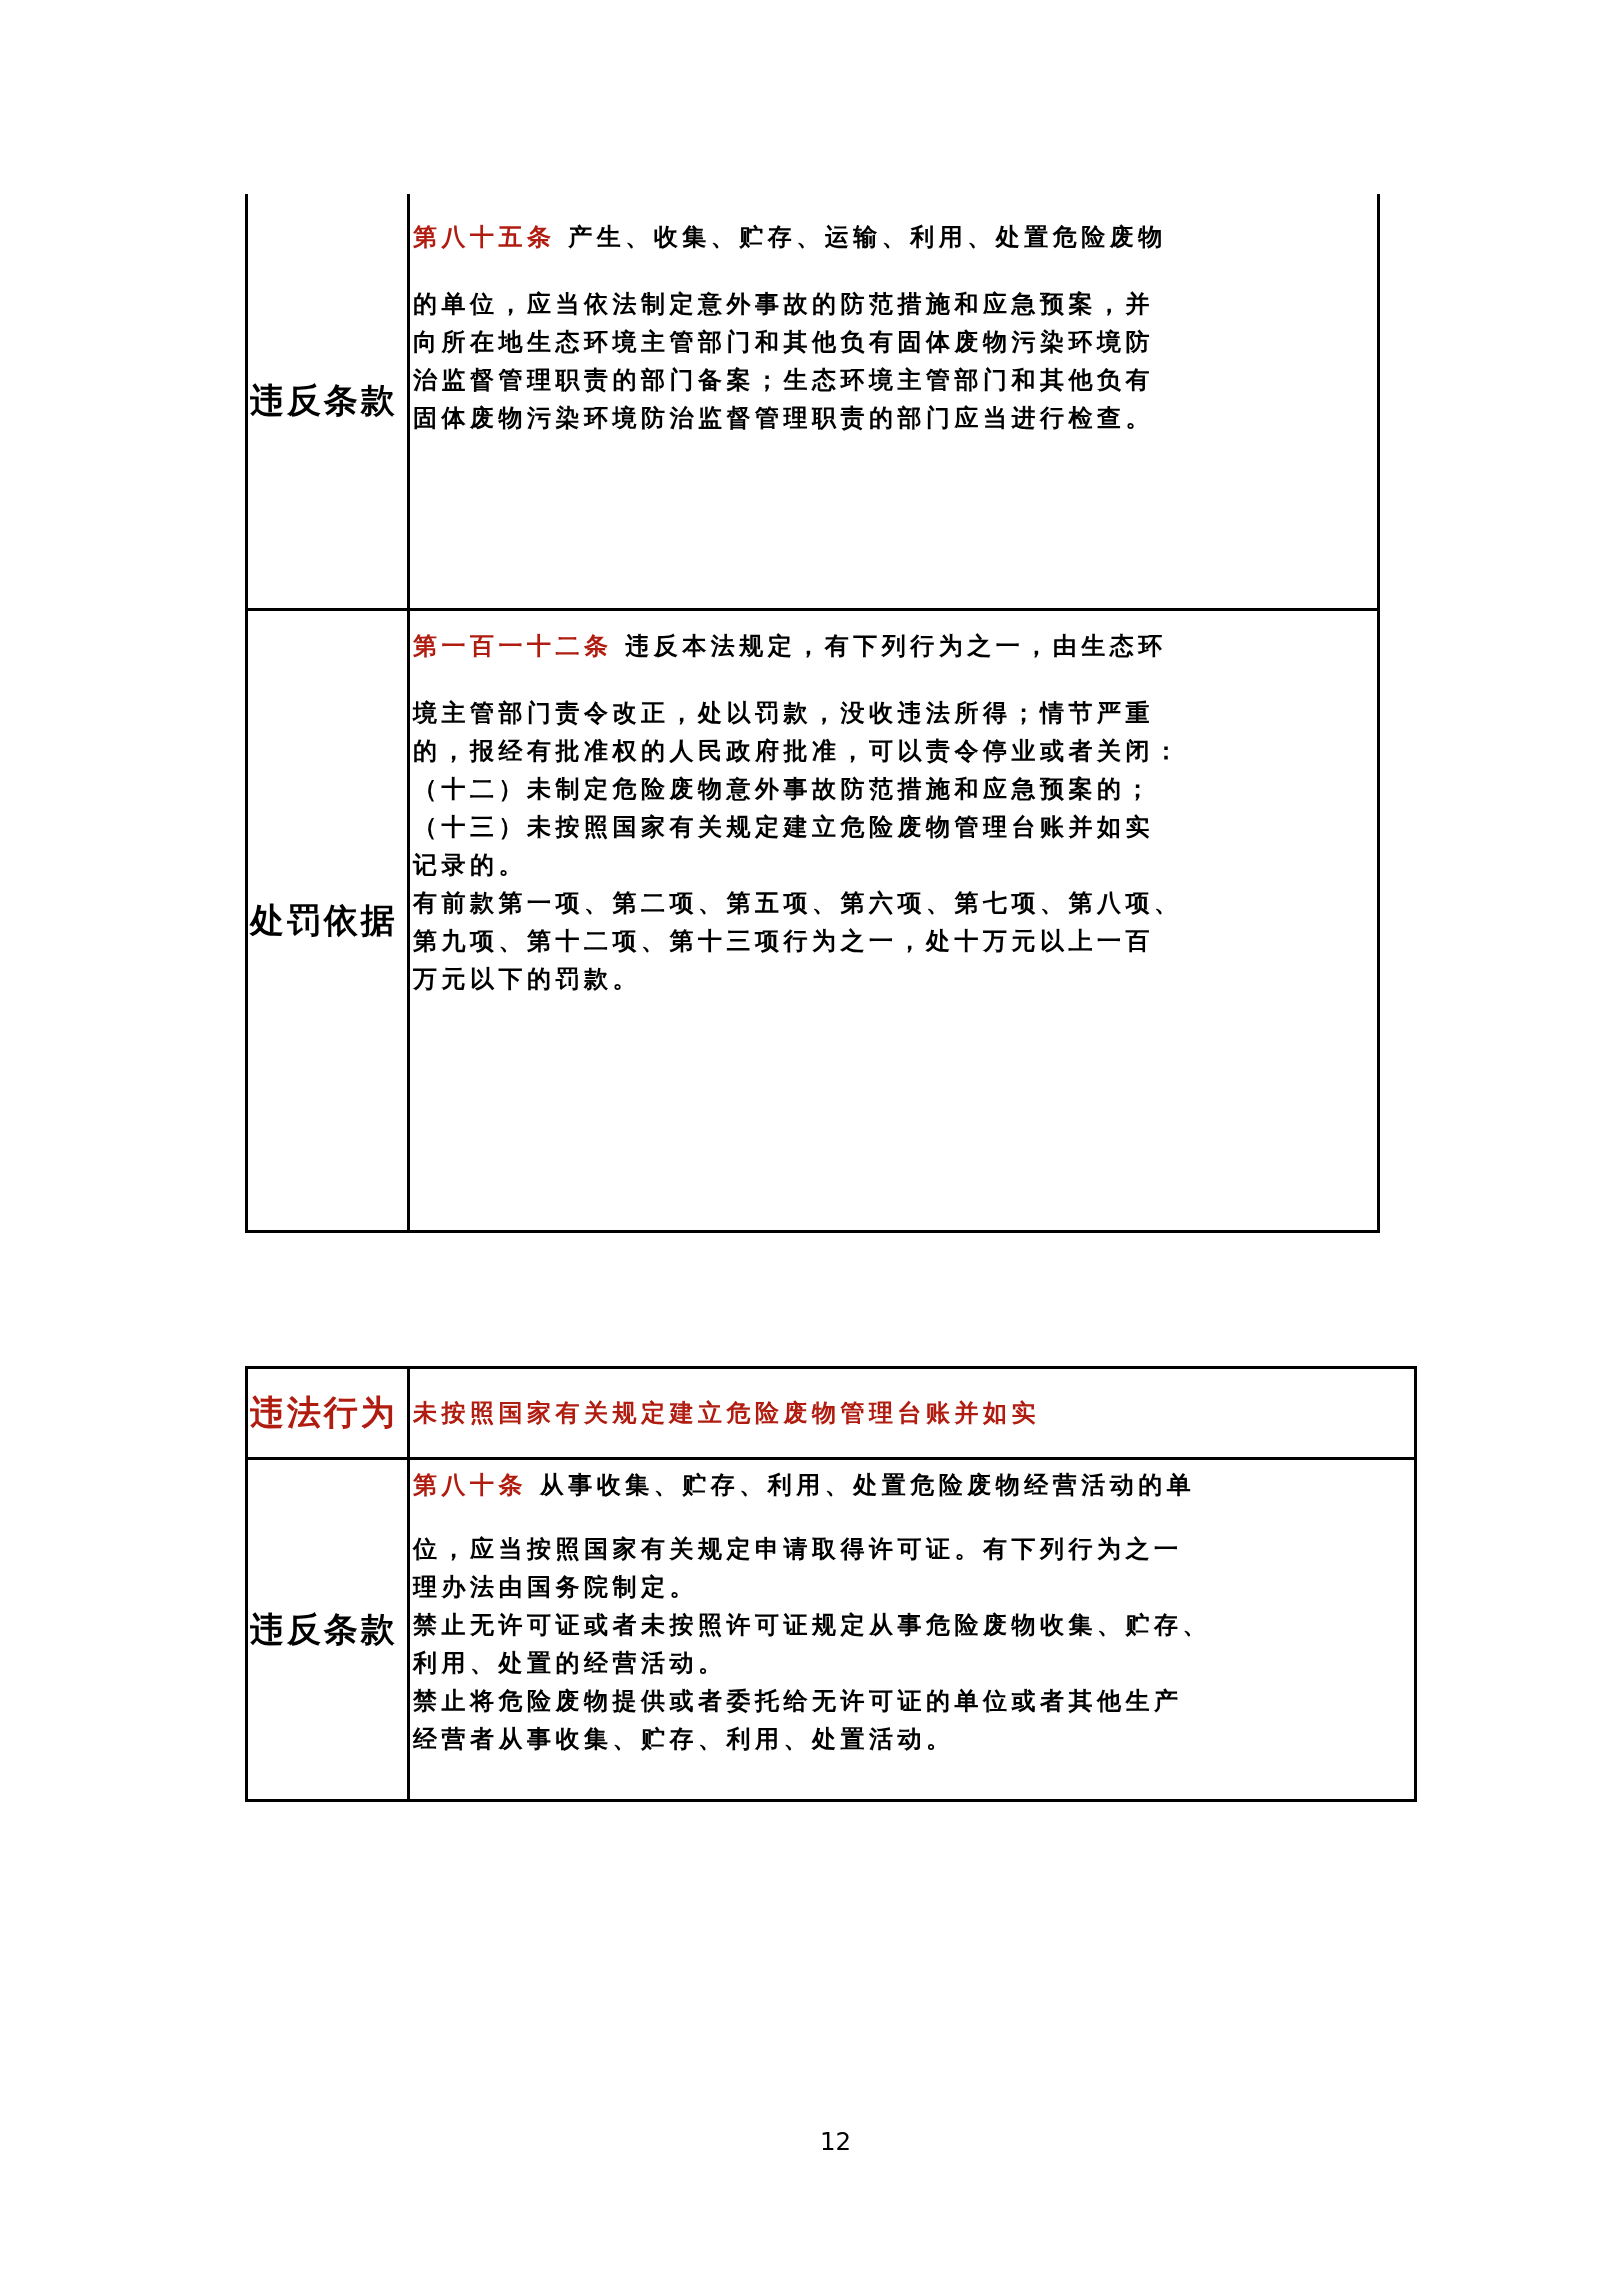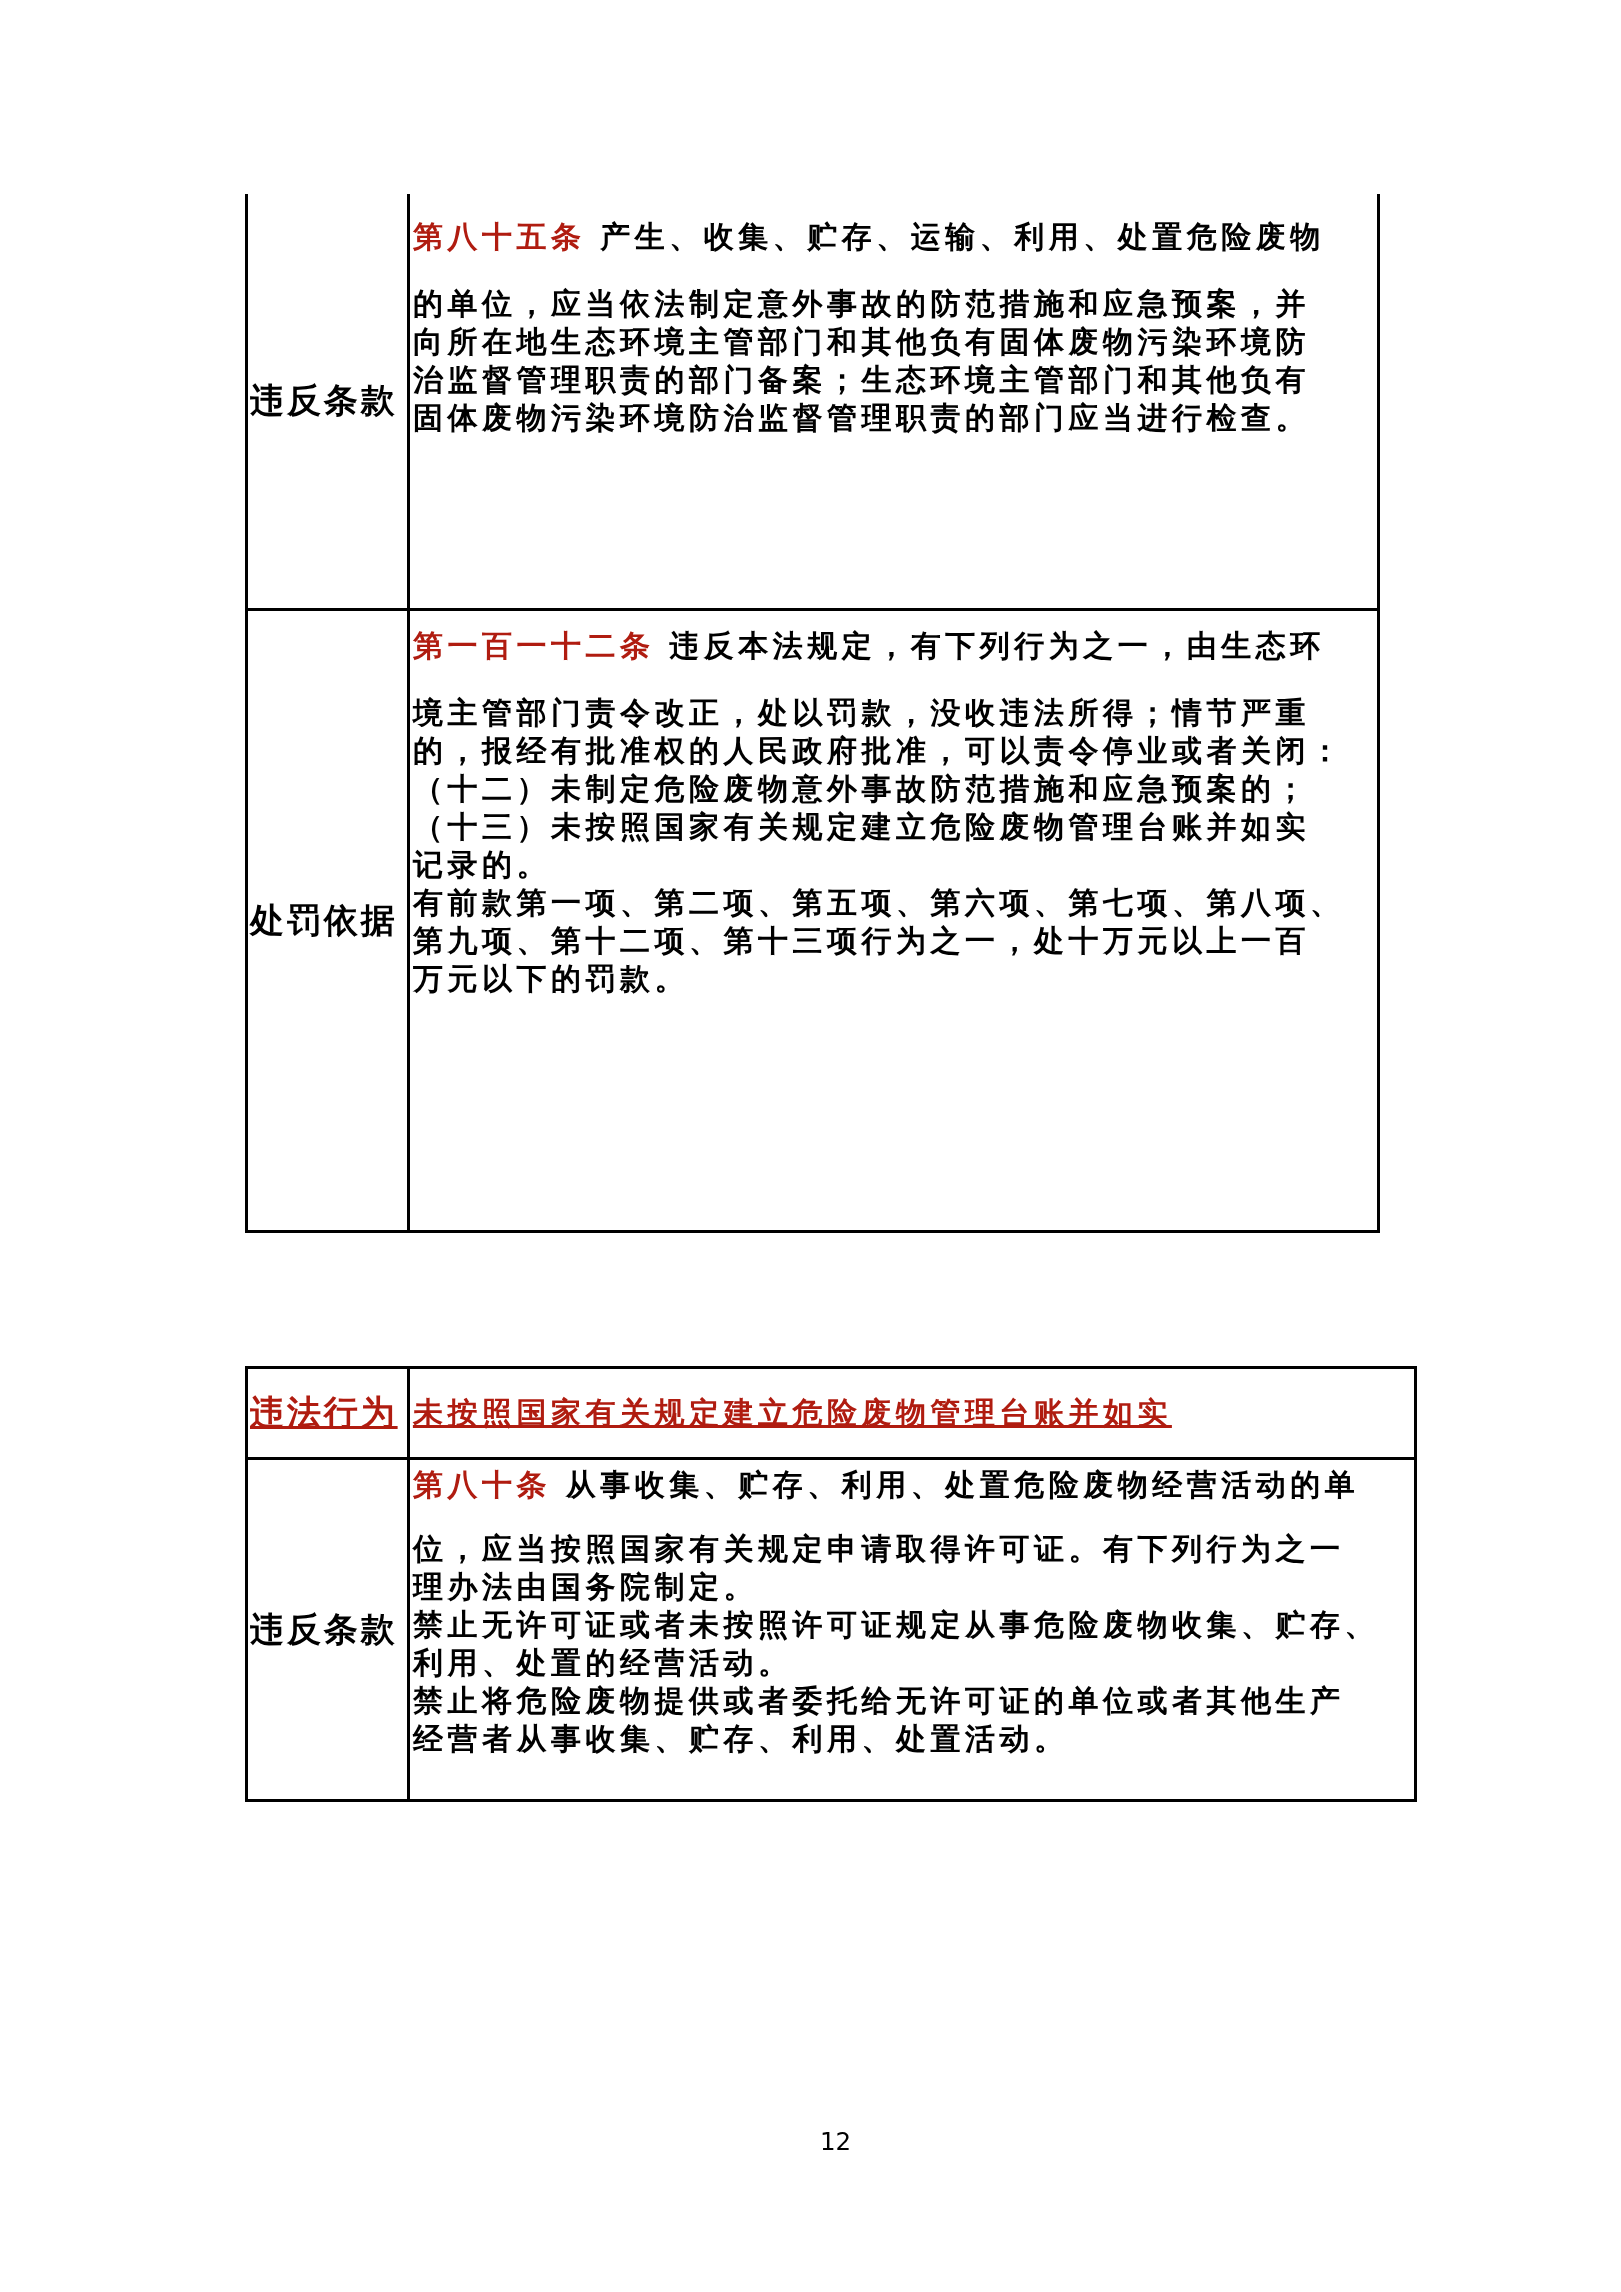--- a/index.html
+++ b/index.html
@@ -6,29 +6,29 @@
   body { width: 1621px; height: 2293px; position: relative; overflow: hidden;
          font-family: "DejaVu Sans", "Liberation Sans", sans-serif; color: #000; }
   .page { position: absolute; left: 0; top: 0; width: 1621px; height: 2293px; }
   .tbl { position: absolute; border-collapse: collapse; table-layout: fixed; }
   .tbl td { border: 3.9px solid #000; vertical-align: top; padding: 0; }
   .tbl1 { left: 245px; top: 194px; width: 1135px; }
   .tbl1 tr:first-child td { border-top: none; }
   .tbl2 { left: 245px; top: 1366px; width: 1172px; }
   .label-cell { width: 157px; font-size: 34px; font-weight: bold; letter-spacing: 2.9px;
                 vertical-align: middle !important; padding-left: 2px !important; white-space: nowrap; }
-  .content-cell { padding: 0 2px 0 2.9px !important; font-size: 30px; font-weight: bold; letter-spacing: 4.5px; line-height: 38px; }
+  .content-cell { padding: 0 2px 0 2.9px !important; font-size: 24px; font-weight: bold; letter-spacing: 4.5px; line-height: 38px; }
   .first-line { display: block; margin-top: 23.5px; margin-bottom: 29px; white-space: nowrap; }
   .line { display: block; white-space: nowrap; }
   .art { color: #b01c10; }
   .red { color: #b01c10; }
   .r1 td { height: 414px; }
   .r2 td { height: 619px; }
   .r2 .content-cell .first-line { margin-top: 15.7px; }
-  .t2r1 td { height: 88px; text-decoration: underline; }
+  .t2r1 td { height: 88px; }
   .t2r1 .label-cell, .t2r1 .content-cell { vertical-align: middle !important; }
   .t2r2 td { height: 339px; }
   .t2r2 .content-cell .first-line { margin-top: 6px; margin-bottom: 25.5px; }
   .section-title { position: absolute; left: 246px; top: 1320px; font-size: 29px; font-weight: bold;
                    color: #1a5ee8; letter-spacing: 2.5px; white-space: nowrap; }
   .page-num { position: absolute; left: 796px; top: 2127px; font-size: 24.5px; color: #000;
               font-family: "DejaVu Sans", sans-serif; margin-left: 24px; }
 </style>
 </head>
 <body>

